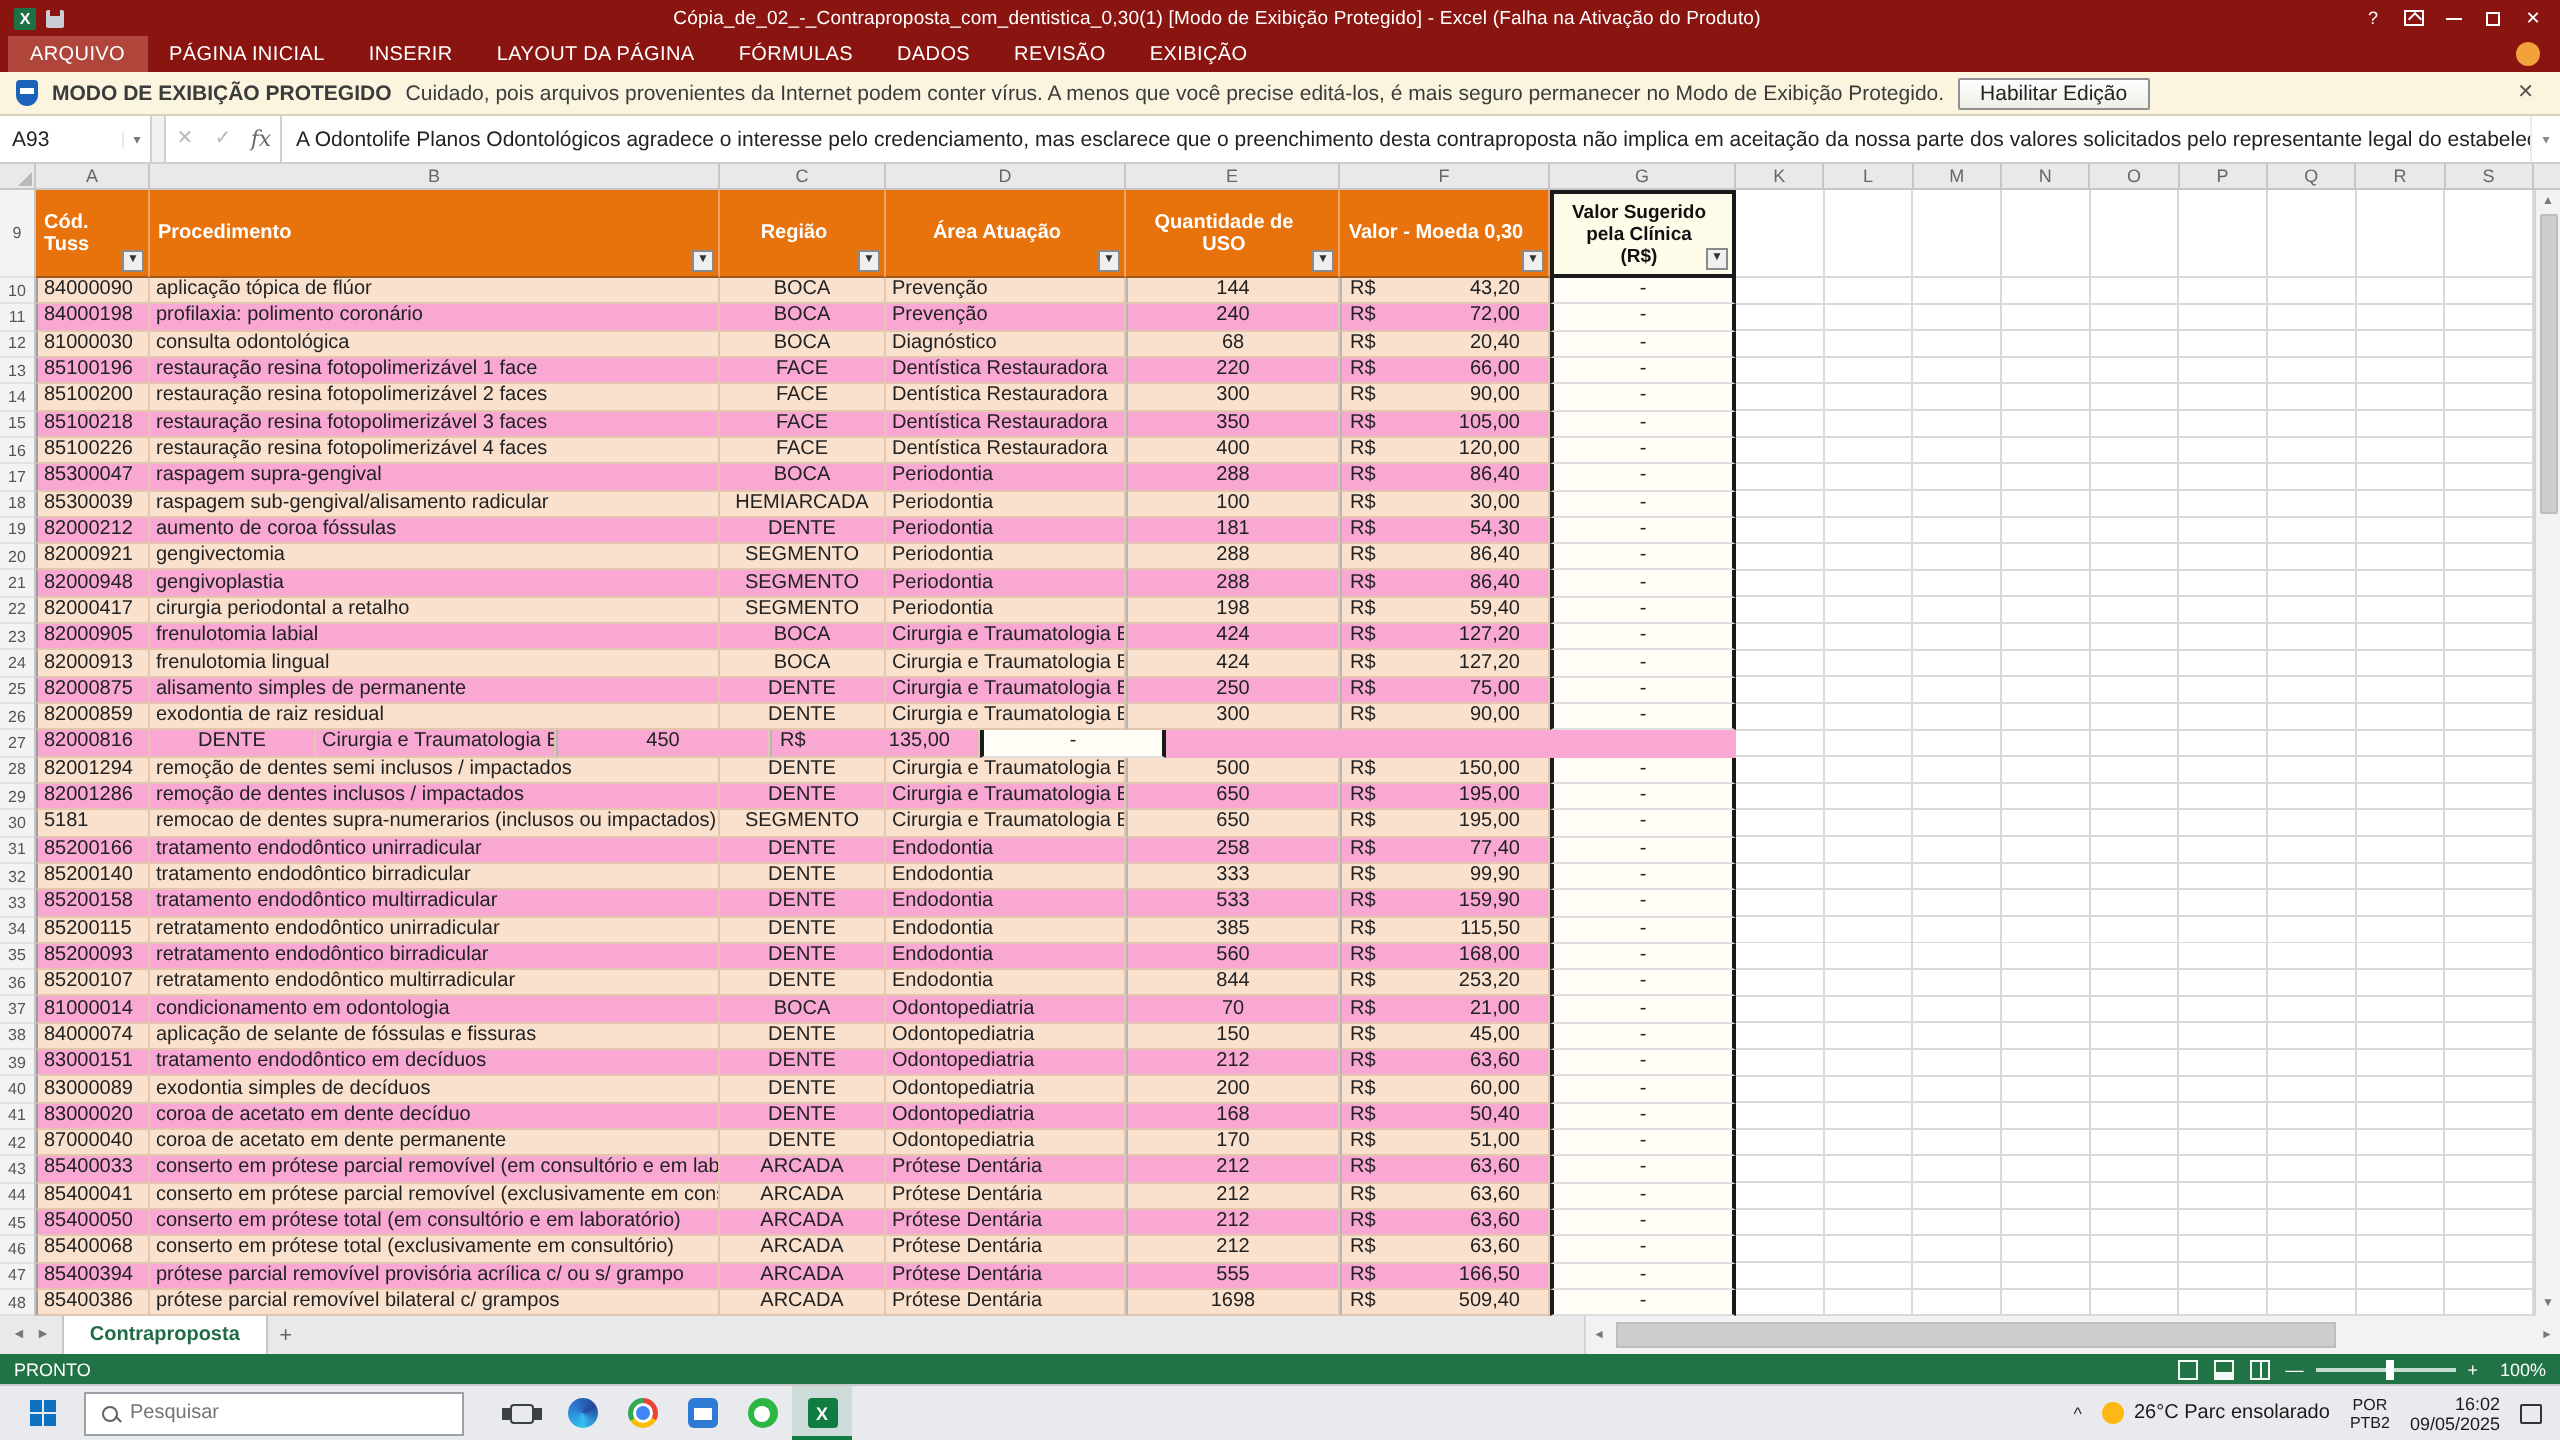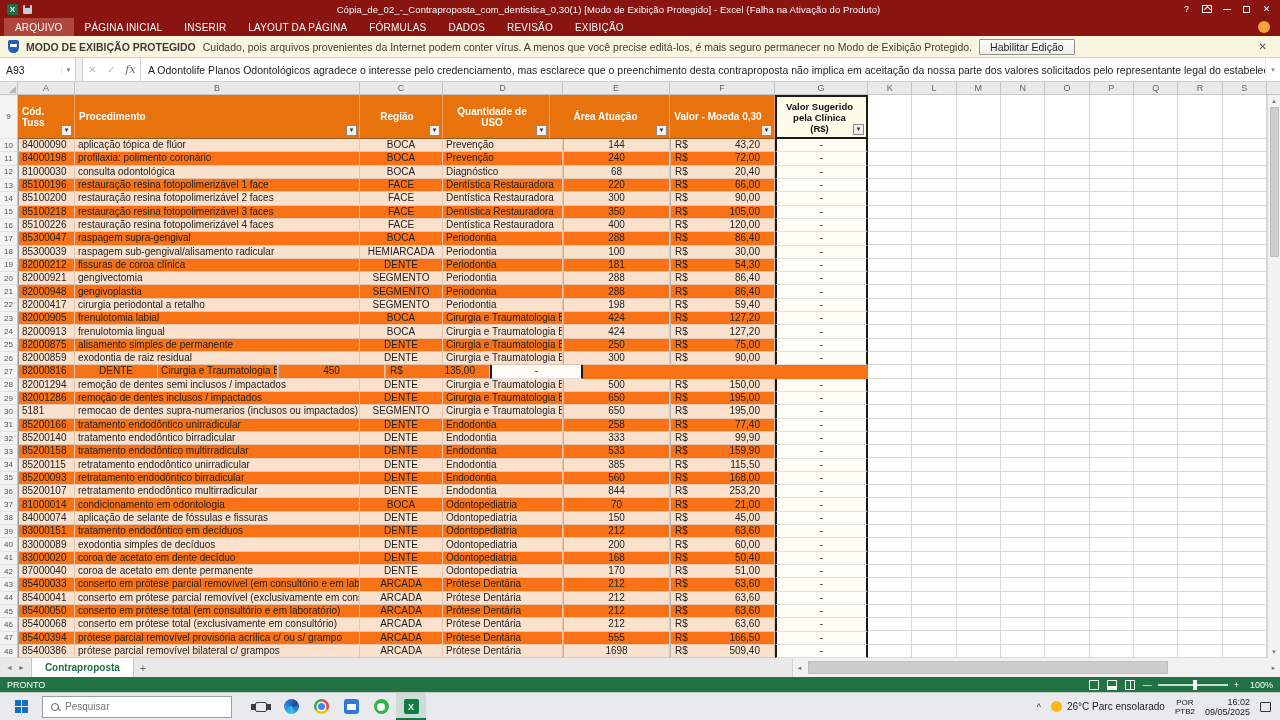--- a/index.html
+++ b/index.html
@@ -65,21 +65,21 @@
   .ghead{flex:0 0 44px}
   .table{width:850px;display:flex;flex-direction:column}
   .thead{height:44px;display:flex;flex:0 0 auto}
   .hcell{position:relative;background:#e8720c;color:#fff;font-weight:bold;font-size:10px;display:flex;align-items:center;justify-content:center;text-align:center;border-right:1px solid #f2a064;border-bottom:1px solid #9c5a1d;line-height:11px;padding:2px 12px 2px 4px}
   .hcell.left{justify-content:flex-start;text-align:left}
   .hcell.sug{background:#fffbe9;color:#111;border:2px solid #1a1a1a;font-size:9.5px;padding:2px 10px 2px 6px}
   .filterbtn{position:absolute;right:2px;bottom:2px;width:11px;height:11px;background:#efefef;border:1px solid #8a8a8a;color:#333;font-size:6px;display:flex;align-items:center;justify-content:center}
   .tbody{flex:1;display:flex;flex-direction:column}
   .trow{flex:1;display:flex;min-height:0}
   .trow.even{background:#fae1cd}
-  .trow.odd{background:#f97316}
+  .trow.odd{background:#f9a8d4}
   .cell{font-size:10px;line-height:12px;display:flex;align-items:center;border-right:1px solid #e4c6ae;border-bottom:1px solid #e4c6ae;overflow:hidden;white-space:nowrap;padding:0 2px;min-width:0}
   .cell.ca{border-left:1px solid #9c9c9c;padding-left:3px}
   .cell.cb{padding-left:3px}
   .cell.cc{justify-content:center}
   .cell.cd{padding-left:3px}
   .cell.ce{justify-content:center;border-left:1px solid #b5b5b5}
   .cell.cf{justify-content:space-between;padding:0 14px 0 4px;border-left:1px solid #b5b5b5}
   .cell.cg{justify-content:center;background:#fffdf6;border-left:2px solid #1a1a1a;border-right:2px solid #1a1a1a;border-bottom:1px solid #dedede}
 
   .emptycols{flex:1;display:flex;flex-direction:column;min-width:0}
@@ -275,26 +275,26 @@
             <div class="filterbtn">▼</div>
           </div>
           <div class="hcell left" style="width: 285px;">
             <div class="hlabel">Procedimento</div>
             <div class="filterbtn">▼</div>
           </div>
           <div class="hcell" style="width: 83px;">
             <div class="hlabel">Região</div>
             <div class="filterbtn">▼</div>
           </div>
+          <div class="hcell" style="width: 120px;">
+            <div class="hlabel">Área Atuação</div>
+            <div class="filterbtn">▼</div>
+          </div>
           <div class="hcell" style="width: 107px;">
             <div class="hlabel">Quantidade de USO</div>
-            <div class="filterbtn">▼</div>
-          </div>
-          <div class="hcell" style="width: 120px;">
-            <div class="hlabel">Área Atuação</div>
             <div class="filterbtn">▼</div>
           </div>
           <div class="hcell" style="width: 105px;">
             <div class="hlabel">Valor - Moeda 0,30</div>
             <div class="filterbtn">▼</div>
           </div>
           <div class="hcell sug" style="width: 93px;">
             <div class="hlabel">Valor Sugerido pela Clínica (R$)</div>
             <div class="filterbtn">▼</div>
           </div>
@@ -403,21 +403,21 @@
             <div class="cell cd" style="width: 120px;">Periodontia</div>
             <div class="cell ce" style="width: 107px;">100</div>
             <div class="cell cf" style="width: 105px;">
               <div class="cur">R$</div>
               <div class="amt">30,00</div>
             </div>
             <div class="cell cg" style="width: 93px;">-</div>
           </div>
           <div class="trow odd">
             <div class="cell ca" style="width: 57px;">82000212</div>
-            <div class="cell cb" style="width: 285px;">fissuras de coroa clínica</div>
+            <div class="cell cb" style="width: 285px;">aumento de coroa fóssulas</div>
             <div class="cell cc" style="width: 83px;">DENTE</div>
             <div class="cell cd" style="width: 120px;">Periodontia</div>
             <div class="cell ce" style="width: 107px;">181</div>
             <div class="cell cf" style="width: 105px;">
               <div class="cur">R$</div>
               <div class="amt">54,30</div>
             </div>
             <div class="cell cg" style="width: 93px;">-</div>
           </div>
           <div class="trow even">

